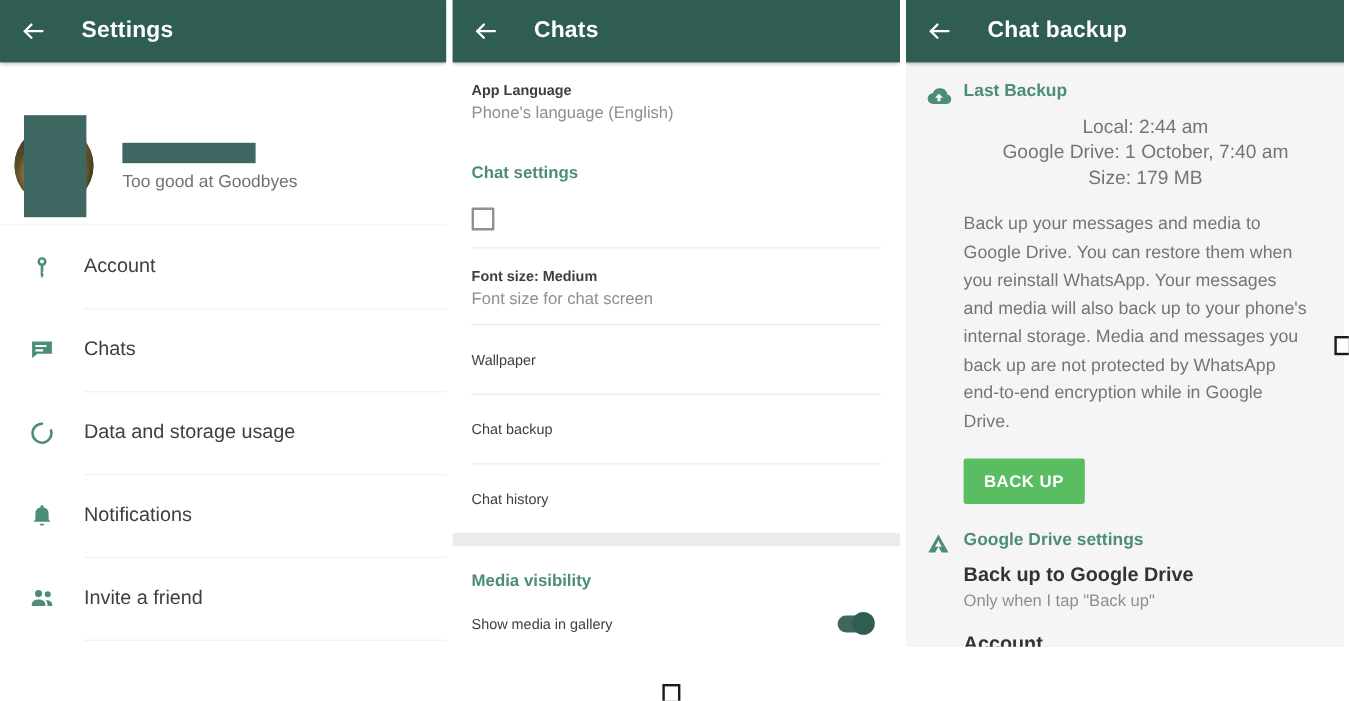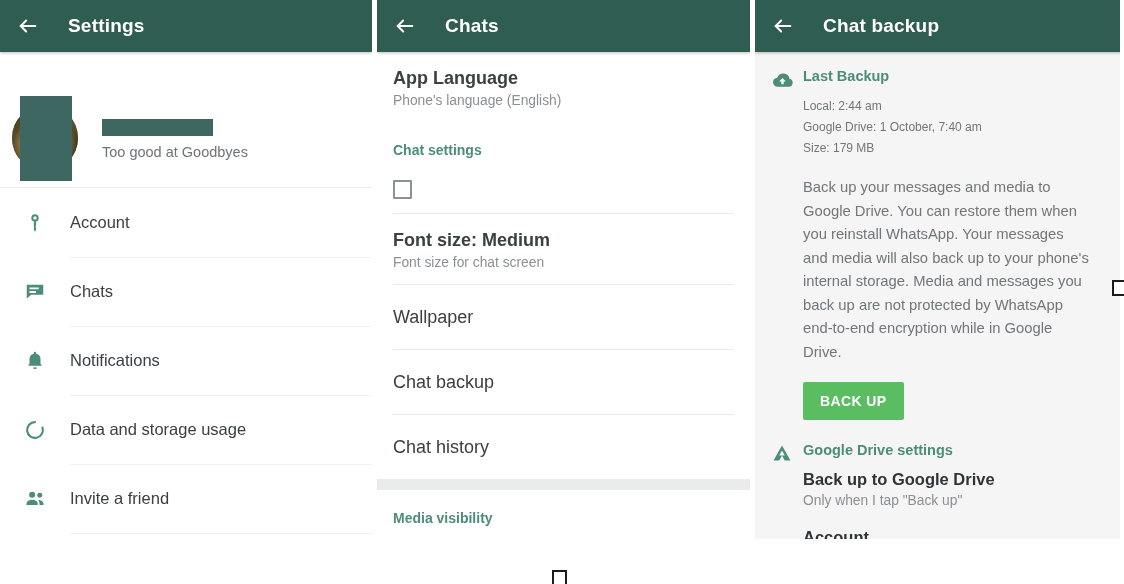--- a/index.html
+++ b/index.html
@@ -140,21 +140,21 @@
 
   
   .c-block { background: #fff; padding: 0 16px; }
   .c-row {
     padding: 16px 0 14px 0;
     position: relative;
     cursor: pointer;
   }
   .c-row.plain { padding: 22px 0 21px 0; }
   .c-title {
-    font-size: 18px;
+    font-size: 12px;
     color: #3b4043;
     font-weight: 600;
   }
   .c-title.regular { font-weight: 400; }
   .c-sub {
     font-size: 13.8px;
     color: #8b9095;
     margin-top: 4px;
   }
   .c-section-label {
@@ -205,23 +205,24 @@
   }
   .b-icon svg { display: block; }
   .b-content { margin-left: 8px; flex: 1 1 auto; }
   .b-sec-title {
     font-size: 14.5px;
     font-weight: bold;
     color: #4c8c7b;
   }
   .b-meta {
     margin-top: 12px;
-    font-size: 12px;
+    font-size: 16px;
     color: #70767a;
     line-height: 21px;
+    text-align: center;
   }
   .b-desc {
     margin-top: 17px;
     font-size: 14.8px;
     color: #70767a;
     line-height: 23.5px;
     max-width: 286px;
   }
   .backup-btn {
     margin-top: 18px;
@@ -313,34 +314,34 @@
         <span class="li-icon">
           <svg width="22" height="22" viewBox="0 0 24 24" fill="currentColor">
             <path d="M3 4h18v11H8l-5 4V4zm3 3v2h10V7H6zm0 4v2h7v-2H6z"></path>
           </svg>
         </span>
         <span class="li-label">Chats</span>
       </div>
 
       <div class="list-item">
         <span class="li-icon">
+          <svg width="22" height="22" viewBox="0 0 24 24" fill="none" stroke="currentColor" stroke-width="2.3" stroke-linecap="round">
+            <path d="M12 3.4a8.6 8.6 0 1 0 8.2 6"></path>
+          </svg>
+        </span>
+        <span class="li-label">Data and storage usage</span>
+      </div>
+
+      <div class="list-item">
+        <span class="li-icon">
           <svg width="22" height="22" viewBox="0 0 24 24" fill="currentColor">
             <path d="M12 2a1.3 1.3 0 0 0-1.3 1.3v.8A6 6 0 0 0 6 10v5l-1.6 2.2h15.2L18 15v-5a6 6 0 0 0-4.7-5.9v-.8A1.3 1.3 0 0 0 12 2zm0 18.8a2.3 2.3 0 0 0 2.2-1.8H9.8a2.3 2.3 0 0 0 2.2 1.8z"></path>
           </svg>
         </span>
         <span class="li-label">Notifications</span>
-      </div>
-
-      <div class="list-item">
-        <span class="li-icon">
-          <svg width="22" height="22" viewBox="0 0 24 24" fill="none" stroke="currentColor" stroke-width="2.3" stroke-linecap="round">
-            <path d="M12 3.4a8.6 8.6 0 1 0 8.2 6"></path>
-          </svg>
-        </span>
-        <span class="li-label">Data and storage usage</span>
       </div>
 
       <div class="list-item">
         <span class="li-icon">
           <svg width="23" height="23" viewBox="0 0 24 24" fill="currentColor">
             <circle cx="8.5" cy="8" r="3.1"></circle>
               <circle cx="16.5" cy="8.6" r="2.6"></circle>
             <path d="M2.6 17.6c0-2.8 2.7-4.4 5.9-4.4s5.9 1.6 5.9 4.4v1.2H2.6v-1.2z"></path>
             <path d="M15.4 13.6c2.7.2 5 1.7 5 4v1.2h-4.2v-1.2c0-1.6-.5-2.9-1.4-3.8l.6-.2z"></path>
           </svg>

